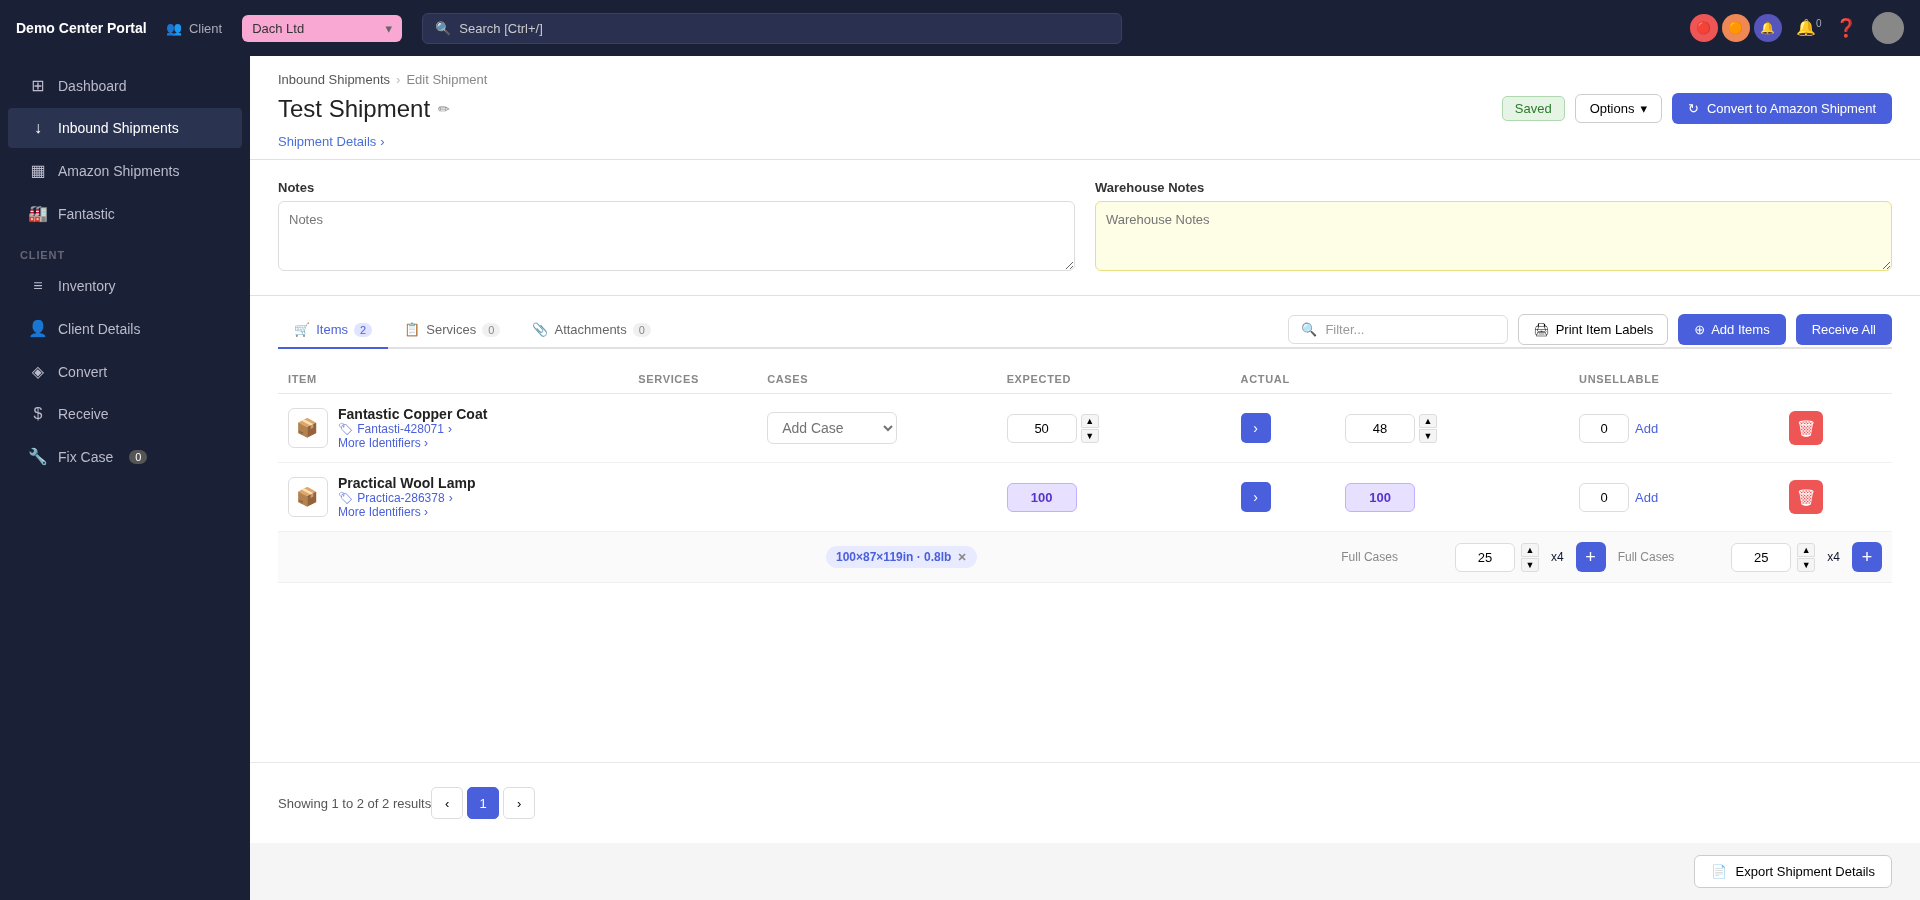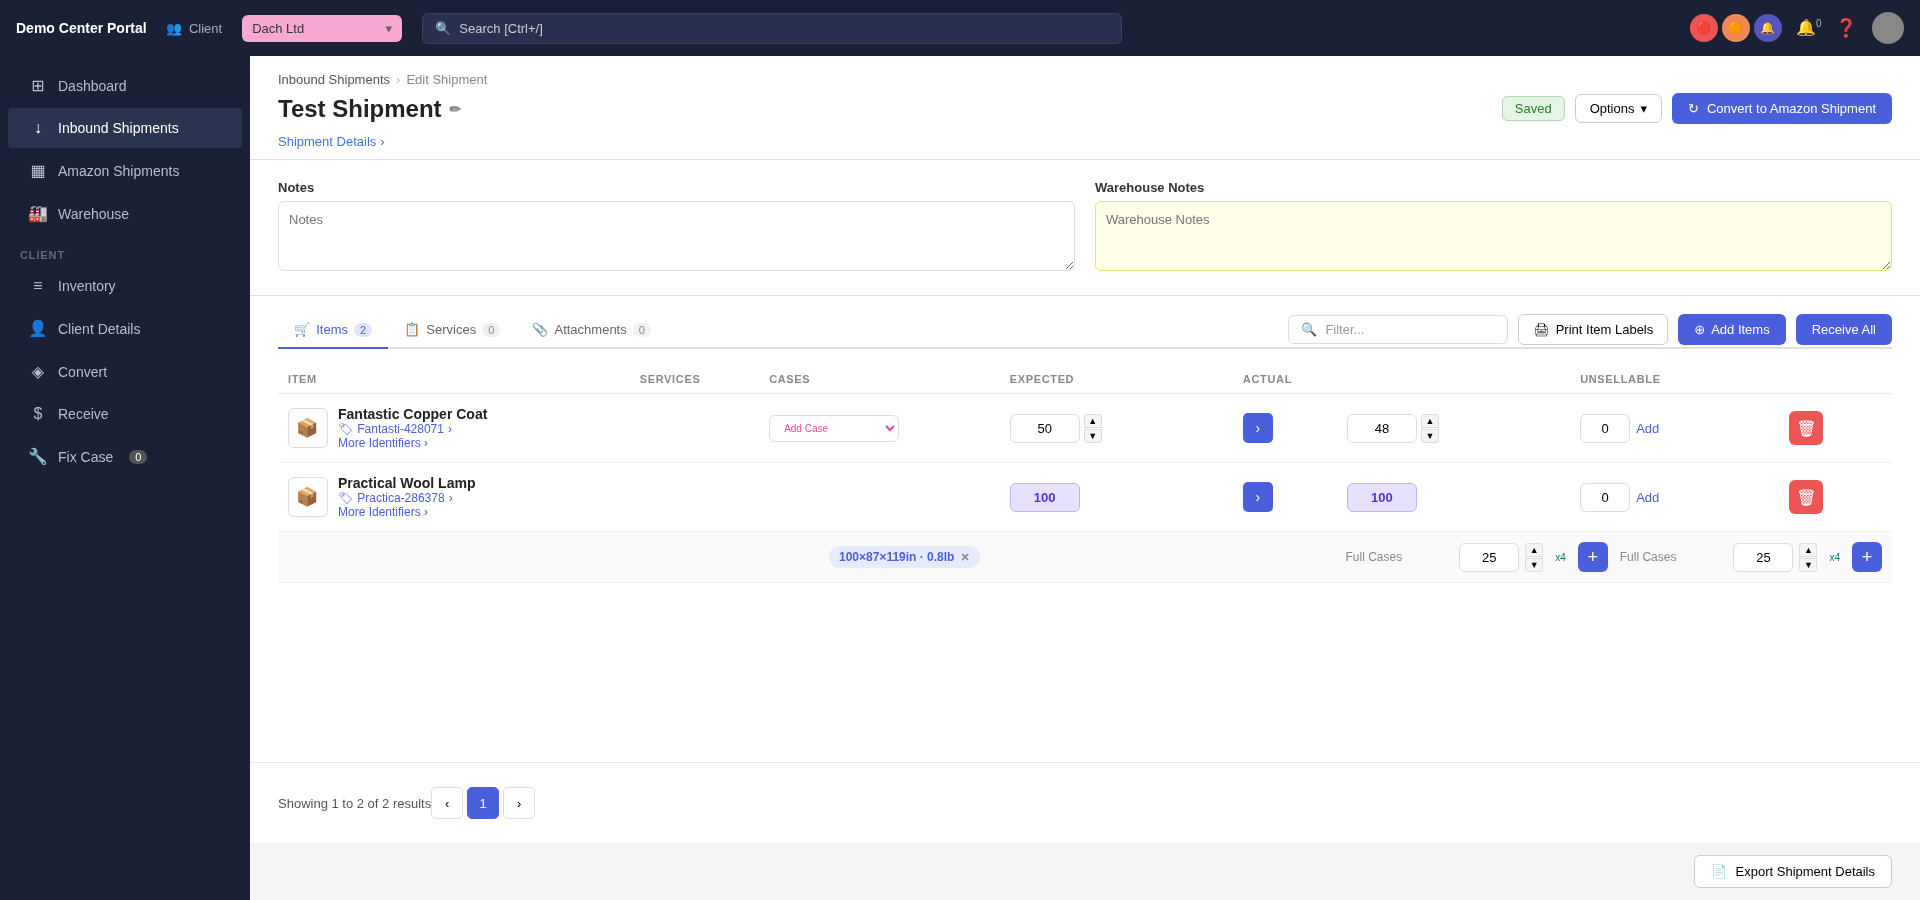--- a/index.html
+++ b/index.html
@@ -90,21 +90,21 @@
     
     .page-header {
       background: #fff;
       padding: 16px 28px 0;
       border-bottom: 1px solid #e0e0e0;
     }
     .breadcrumb { font-size: 13px; color: #888; display: flex; align-items: center; gap: 6px; margin-bottom: 6px; }
     .breadcrumb-sep { color: #bbb; }
     .breadcrumb-link { color: #555; cursor: pointer; }
     .page-title-row { display: flex; align-items: center; justify-content: space-between; padding-bottom: 10px; }
-    .page-title { font-size: 24px; font-weight: 700; color: #222; display: flex; align-items: center; gap: 8px; }
+    .page-title { font-size: 24px; font-weight: 400; color: #222; display: flex; align-items: center; gap: 8px; }
     .edit-icon { font-size: 14px; color: #888; cursor: pointer; }
     .page-title-actions { display: flex; align-items: center; gap: 10px; }
     .saved-badge { background: #e6f4e6; color: #2a7a2a; border: 1px solid #b0d8b0; border-radius: 5px; padding: 4px 12px; font-size: 13px; font-weight: 500; }
     .options-btn {
       background: #fff;
       border: 1px solid #ccc;
       border-radius: 6px;
       padding: 6px 14px;
       font-size: 13px;
       cursor: pointer;
@@ -224,22 +224,22 @@
     .item-icon-box { width: 40px; height: 40px; border: 1px solid #ddd; border-radius: 6px; display: flex; align-items: center; justify-content: center; color: #888; font-size: 18px; margin-right: 10px; }
     .item-name { font-size: 14px; font-weight: 600; color: #222; }
     .item-sku { font-size: 12px; color: #4a5fdb; display: flex; align-items: center; gap: 4px; }
     .item-more { font-size: 12px; color: #4a5fdb; cursor: pointer; }
     .item-cell { display: flex; align-items: center; }
 
     .case-select {
       border: 1px solid #ddd;
       border-radius: 6px;
       padding: 6px 10px;
-      font-size: 10px;
-      color: #ec4899;
+      font-size: 14px;
+      color: #737373;
       background: #fff;
       width: 130px;
       cursor: pointer;
     }
     .num-input-wrap { display: flex; align-items: center; gap: 4px; }
     .num-input {
       border: 1px solid #ddd;
       border-radius: 6px;
       padding: 6px 8px;
       font-size: 13px;
@@ -258,21 +258,21 @@
     .delete-btn { background: #e55; color: #fff; border: none; border-radius: 6px; width: 34px; height: 34px; cursor: pointer; font-size: 16px; display: flex; align-items: center; justify-content: center; }
 
     
     .case-row td { background: #fafafa; padding: 10px 10px; }
     .case-tag { background: #e8eaff; color: #4a5fdb; border-radius: 20px; padding: 4px 10px; font-size: 12px; display: flex; align-items: center; gap: 6px; cursor: pointer; font-weight: bold; }
     .case-tag-x { color: #888; font-size: 11px; cursor: pointer; }
     .full-cases-section { display: flex; align-items: center; gap: 12px; justify-content: flex-end; }
     .full-cases-label { font-size: 12px; color: #888; white-space: nowrap; }
     .case-input-wrap { display: flex; align-items: center; gap: 6px; margin-left: 45px; }
     .case-input { border: 1px solid #ddd; border-radius: 6px; padding: 6px 8px; font-size: 13px; width: 60px; text-align: center; }
-    .x-label { font-size: 10px; color: #0f766e; }
+    .x-label { font-size: 12px; color: #0f172a; }
     .plus-btn { background: #4a5fdb; color: #fff; border: none; border-radius: 6px; width: 30px; height: 30px; cursor: pointer; font-size: 18px; display: flex; align-items: center; justify-content: center; }
 
     
     .pagination-row { display: flex; align-items: center; justify-content: flex-start; padding: 24px 28px; background: #fff; border-top: 1px solid #e8e8e8; }
     .pagination-info { font-size: 13px; color: #555; }
     .pagination-btns { display: flex; align-items: center; gap: 4px; }
     .page-btn { border: 1px solid #ddd; background: #fff; border-radius: 5px; width: 32px; height: 32px; cursor: pointer; font-size: 13px; display: flex; align-items: center; justify-content: center; }
     .page-btn.active { background: #4a5fdb; color: #fff; border-color: #4a5fdb; }
 
     
@@ -322,21 +322,21 @@
     <div class="sidebar-item active">
       <span class="sidebar-item-icon">↓</span>
       <span>Inbound Shipments</span>
     </div>
     <div class="sidebar-item">
       <span class="sidebar-item-icon">▦</span>
       <span>Amazon Shipments</span>
     </div>
     <div class="sidebar-item">
       <span class="sidebar-item-icon">🏭</span>
-      <span>Warehouse</span>
+      <span>Fantastic</span>
     </div>
     <div class="sidebar-section-label">CLIENT</div>
     <div class="sidebar-item">
       <span class="sidebar-item-icon">≡</span>
       <span>Inventory</span>
     </div>
     <div class="sidebar-item">
       <span class="sidebar-item-icon">👤</span>
       <span>Client Details</span>
     </div>

